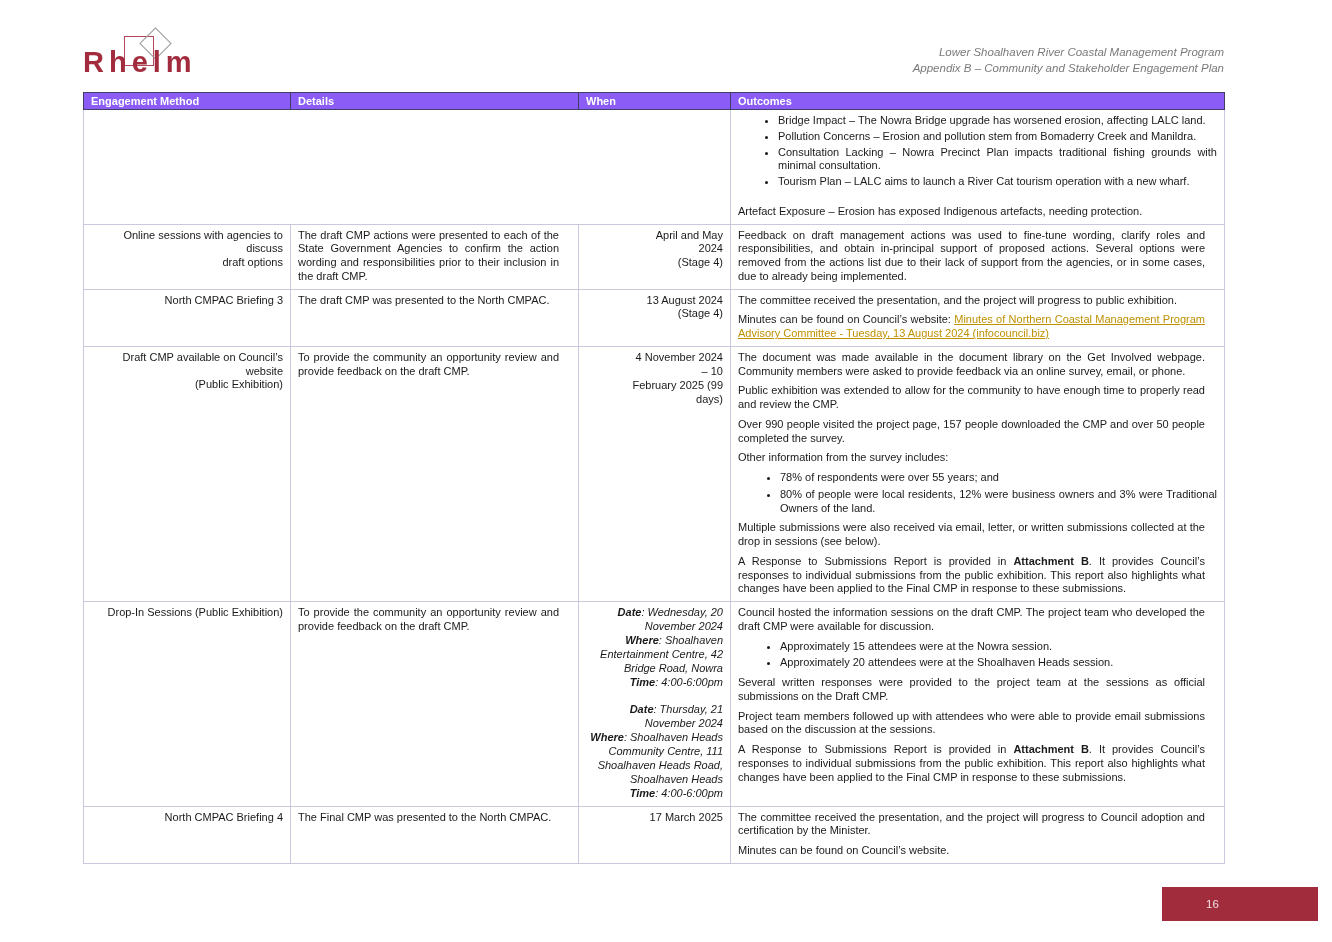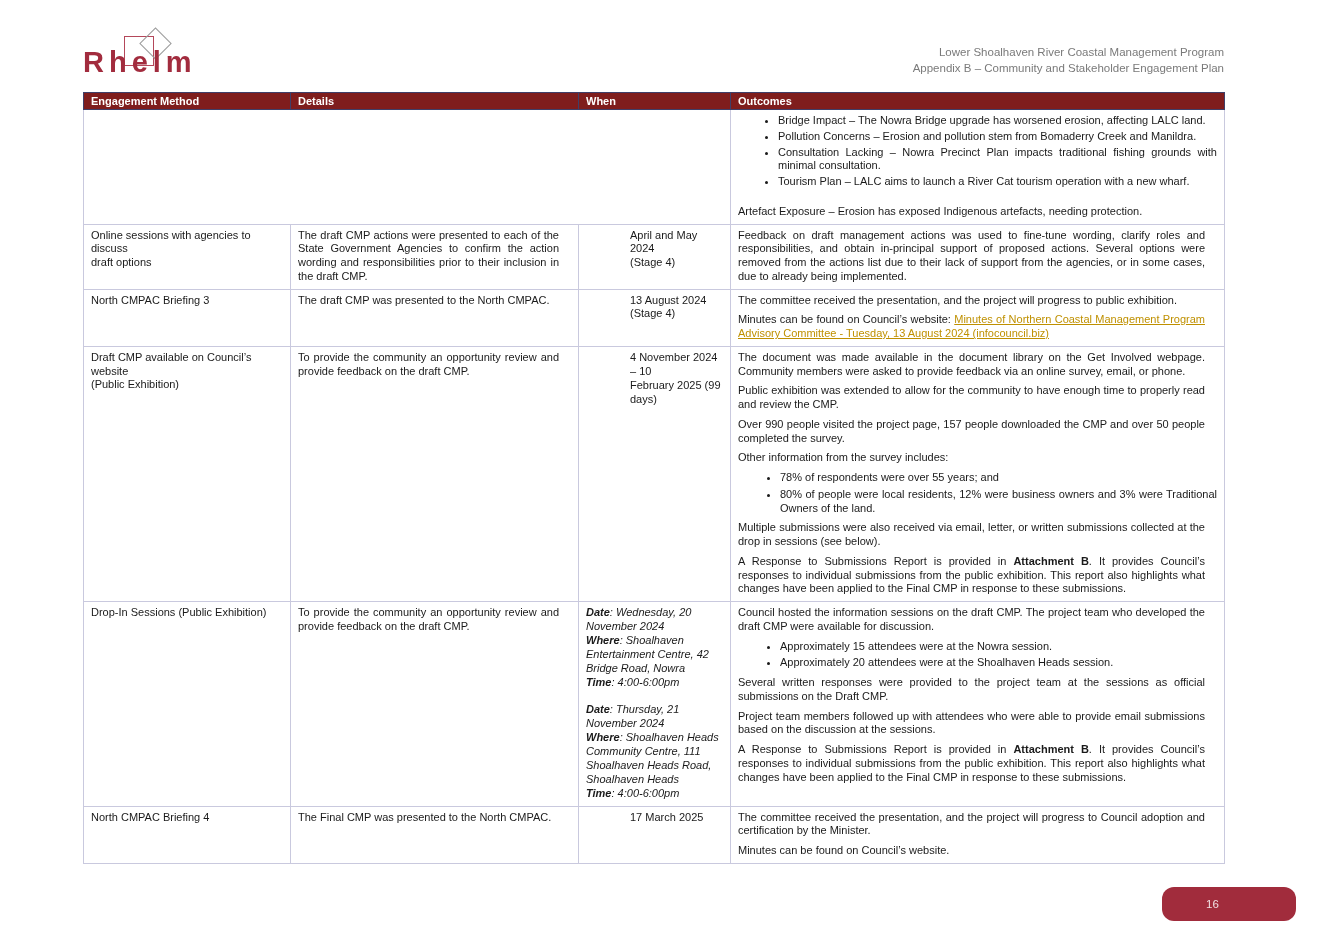--- a/index.html
+++ b/index.html
@@ -21,58 +21,57 @@
     border:1.5px solid #9b9b9b; transform:rotate(45deg); background:transparent; z-index:1;
   }
   .logo-text {
     position:absolute; left:0; top:20px; z-index:2;
     font-size:29px; font-weight:700; letter-spacing:5px; color:#a22c3e;
   }
 
   
   .doc-title {
     position:absolute; top:44px; right:108px; text-align:right;
-    color:#7a7a7a; font-size:11.5px; line-height:16px;
+    color:#7a7a7a; font-size:11.5px; line-height:16px;font-style:italic;
   }
 
   
   table.engagement {
     position:absolute; left:83px; top:92px; width:1141px;
     border-collapse:collapse; table-layout:fixed;
     font-size:11px; color:#1a1a1a;
   }
   col.c1{width:207px;} col.c2{width:288px;} col.c3{width:152px;} col.c4{width:494px;}
   th {
-    background:#7f1d1d; color:#ffffff; font-weight:700; text-align:left;
+    background:#8b5cf6; color:#ffffff; font-weight:700; text-align:left;
     padding:2px 7px; height:17px; border:1px solid #3f3f68; font-size:11px;
   }
   td {
     border:1px solid #c9c9de; vertical-align:top;
-    padding:4px 7px 5px 7px; line-height:1.25;
+    padding:4px 7px 5px 7px; line-height:1.25;text-align:right;
   }
   td.c-merged { border-right:1px solid #c9c9de; }
   td.c-det, td.c-out { text-align:justify; }
   td p { margin:0 12px 6px 0; }
   td p:last-child { margin-bottom:0; }
   td ul { margin:0 0 6px 0; padding-left:42px; list-style:disc outside; }
   td ul li { margin:0 0 2px 0; text-align:justify; }
   tr.r1{height:85px;} tr.r2{height:47px;} tr.r3{height:51px;}
   tr.r4{height:242px;} tr.r5{height:194px;} tr.r6{height:51px;}
   .when-line { line-height:1.27;margin-left:44px; }
   .wb { margin:0; line-height:1.27;font-style:italic; }
   .wgap { height:13px; }
   a.gold-link { color:#bf9000; text-decoration:underline; }
   .r4 ul li, .r5 ul li { margin-bottom:3px; }
   .r1 ul { margin-bottom:16px; padding-left:40px; }
 
   
   .page-num-box {
-    position:absolute; left:1162px; top:887px; width:134px; height:34px;
+    position:absolute; left:1162px; top:887px; width:156px; height:34px;
     background:#a12c3c;
-    border-radius:12px;
   }
   .page-num-box span {
     position:absolute; left:44px; top:0; line-height:34px;
     color:#f0dfe2; font-size:11.5px;
   }
 </style>
 </head>
 <body>
 
 <div class="page">

